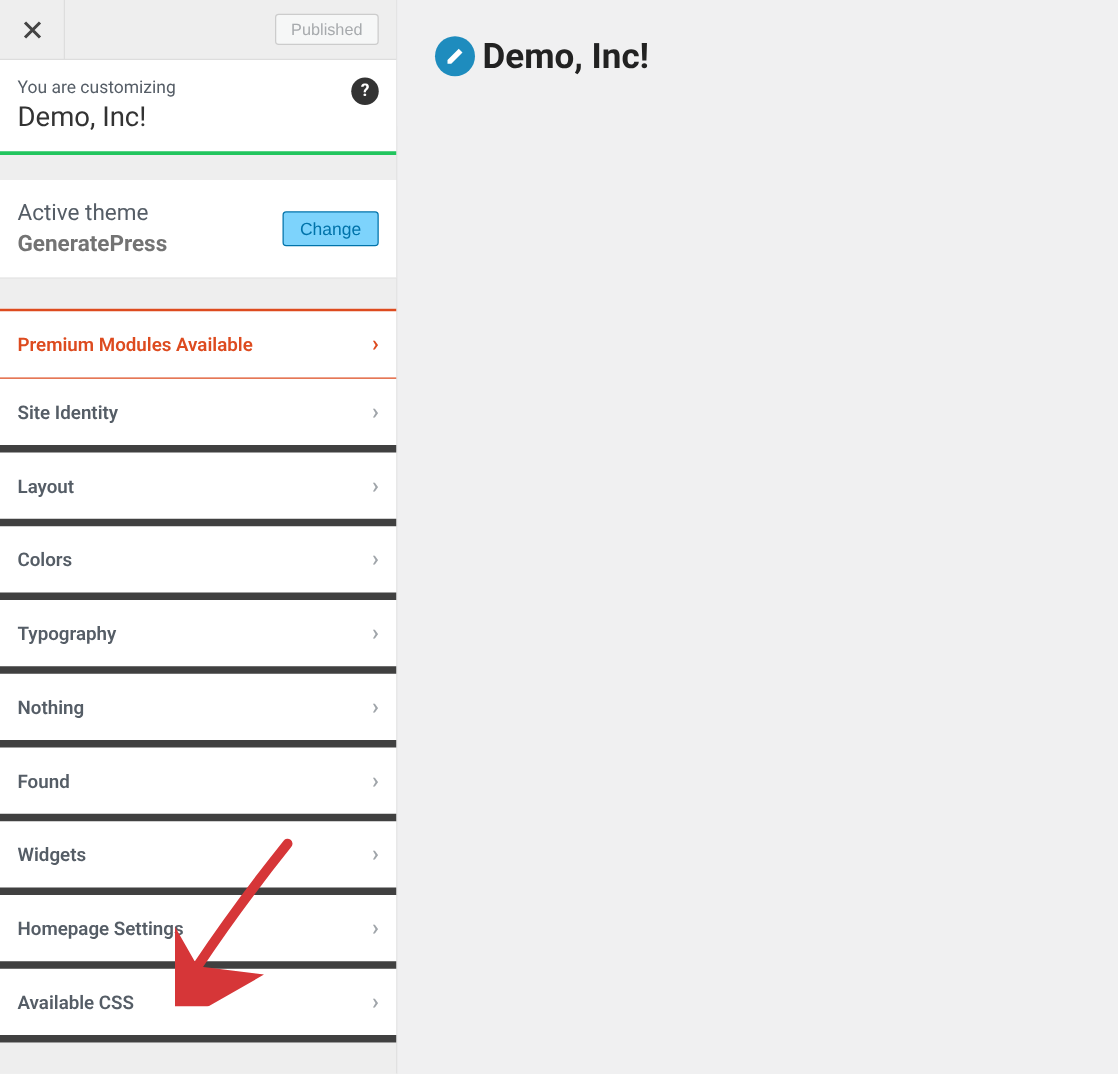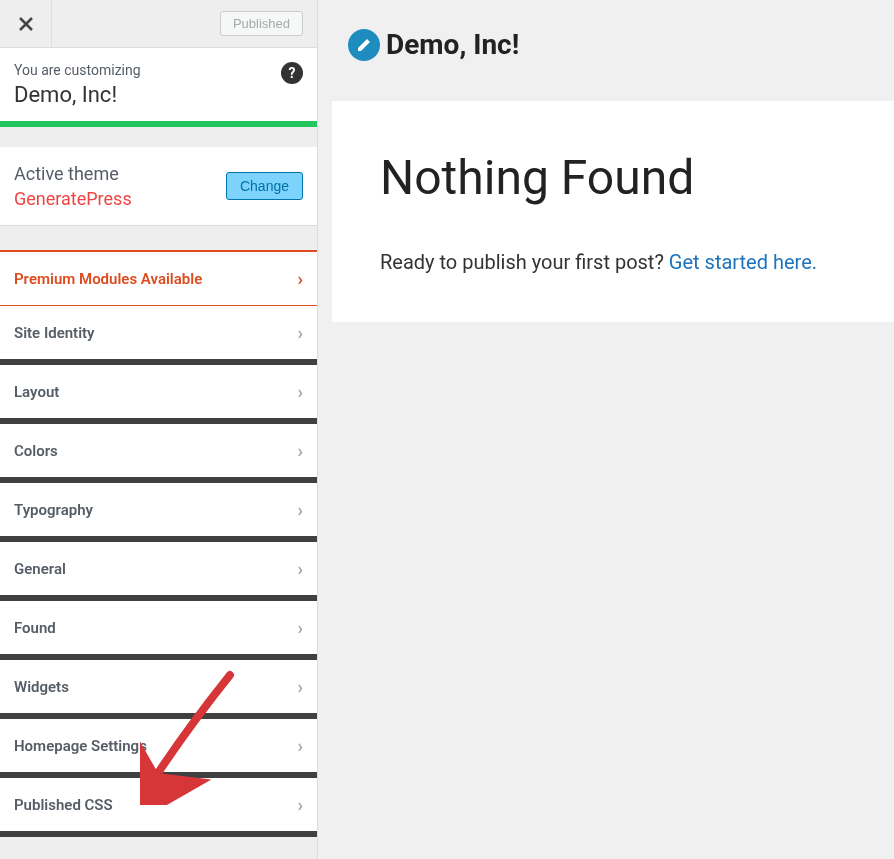--- a/index.html
+++ b/index.html
@@ -3,28 +3,28 @@
 <meta charset="utf-8">
 <style>
   * { box-sizing: border-box; margin: 0; padding: 0; }
   body { font-family: -apple-system, BlinkMacSystemFont, "Segoe UI", Roboto, sans-serif; background: #f0f0f1; width: 894px; height: 859px; overflow: hidden; }
   .layout { display: flex; height: 100%; }
   .sidebar { width: 318px; background: #eee; border-right: 1px solid #ddd; display: flex; flex-direction: column; }
   .topbar { display: flex; align-items: center; height: 48px; background: #eee; border-bottom: 1px solid #ddd; }
   .close-btn { width: 52px; height: 48px; display:flex; align-items:center; justify-content:center; cursor:pointer; border-right: 1px solid #ddd; color:#444; font-size: 20px; font-weight: bold; }
   .topbar-spacer { flex:1; }
   .published-btn { margin-right: 14px; padding: 4px 12px; border: 1px solid #ccc; background: #f6f7f7; color: #a7aaad; border-radius: 3px; font-size: 13px; cursor: default; }
-  .info { background: #fff; padding: 14px; border-bottom: 6px solid #22c55e; position: relative; }
+  .info { background: #fff; padding: 14px; border-bottom: 3px solid #22c55e; position: relative; }
   .info-label { font-size: 14px; color: #555d66; }
   .info-title { font-size: 22px; color: #333; margin-top: 4px; }
   .help-icon { position: absolute; top: 14px; right: 14px; width: 22px; height: 22px; background: #333; color: #fff; border-radius: 50%; display:flex; align-items:center; justify-content:center; font-size:14px; font-weight:bold; cursor:pointer; }
   .gap { height: 20px; background: #eee; }
   .theme-row { background: #fff; padding: 14px; display:flex; align-items:center; justify-content:space-between; border-bottom: 1px solid #ddd; }
   .theme-left { font-size: 18px; color: #555d66; line-height: 1.4; }
-  .theme-name { color: #ef4444; font-weight: 400; }
+  .theme-name { color: #737373; font-weight: 700; }
   .change-btn { border: 1px solid #0073aa; color:#0073aa; background:#7dd3fc; padding: 5px 13px; border-radius: 3px; font-size: 14px; cursor:pointer; }
   .menu { background:#fff; }
   .menu-item { display:flex; align-items:center; justify-content:space-between; padding: 16px 14px; border-bottom: 6px solid #404040; cursor:pointer; color:#555d66; font-size:15px; font-weight:600; }
   .menu-item .chev { color:#a0a5aa; font-size: 18px; }
   .menu-item.premium { color: #dd4b1f; border-top: 2px solid #dd4b1f; border-bottom: 1px solid #dd4b1f; }
   .menu-item.premium .chev { color:#dd4b1f; }
   .menu-gap { height: 24px; background:#eee; }
   .preview { flex:1; background:#f0f0f1; display:flex; flex-direction:column; position:relative; }
   .preview-header { padding: 28px 30px 40px 30px; display:flex; align-items:center; gap:6px; background:#f0f0f1; }
   .edit-badge { width: 32px; height: 32px; background:#1e8cbe; border-radius:50%; display:flex; align-items:center; justify-content:center; color:#fff; }
@@ -78,57 +78,51 @@
       </div>
       <div class="menu-item">
         <span>Colors</span>
         <span class="chev">›</span>
       </div>
       <div class="menu-item">
         <span>Typography</span>
         <span class="chev">›</span>
       </div>
       <div class="menu-item">
-        <span>General</span>
+        <span>Nothing</span>
         <span class="chev">›</span>
       </div>
       <div class="menu-item">
         <span>Found</span>
         <span class="chev">›</span>
       </div>
       <div class="menu-item">
         <span>Widgets</span>
         <span class="chev">›</span>
       </div>
       <div class="menu-item">
         <span>Homepage Settings</span>
         <span class="chev">›</span>
       </div>
       <div class="menu-item">
-        <span>Published CSS</span>
+        <span>Available CSS</span>
         <span class="chev">›</span>
       </div>
     </div>
   </div>
 
   <div class="preview">
     <div class="preview-header">
       <div class="edit-badge">
         <svg width="16" height="16" viewBox="0 0 16 16">
             <path d="M2 11 L2 14 L5 14 L13 6 L10 3 Z M11 2 L14 5 L13 6 L10 3 Z" fill="#fff"></path>
           </svg>
       </div>
       <div class="site-title">Demo, Inc!</div>
     </div>
-    <div class="preview-body">
-      <h1 class="nf">Nothing Found</h1>
-      <p class="nf-text">
-        <span>Ready to publish your first post? </span><a href="#">Get started here.</a>
-      </p>
-    </div>
   </div>
 </div>
 
 <svg class="arrow-overlay" width="120" height="140">
   <defs>
     <marker id="ah" markerWidth="12" markerHeight="12" refX="3" refY="6" orient="auto">
       <path d="M0,0 L12,6 L0,12 L3,6 Z" fill="#d63638"></path>
     </marker>
   </defs>
   <path d="M90,10 Q50,60 18,108" stroke="#d63638" stroke-width="8" fill="none" marker-end="url(#ah)" stroke-linecap="round"></path>

